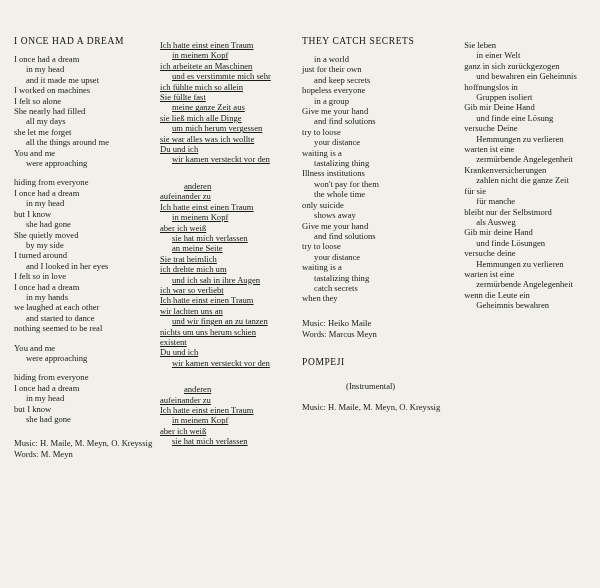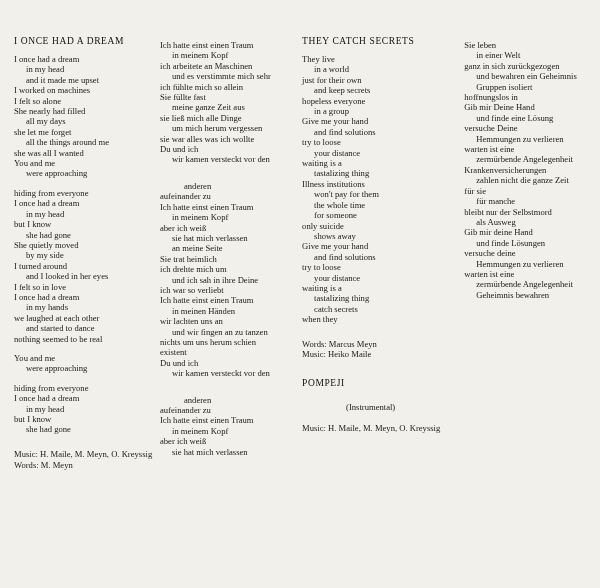--- a/index.html
+++ b/index.html
@@ -27,21 +27,21 @@
     top: 36px;
     left: 14px;
     right: 10px;
     display: flex;
     gap: 8px;
   }
   .col {
     box-sizing: border-box;
   }
   .col-1 { width: 138px; }
-  .col-2 { width: 160px; }
+  .col-2 { width: 160px; text-decoration: underline; }
   .col-3 { width: 142px; }
   .col-4 { width: 150px; margin-left: 16px; }
 
   .song-title {
     font-size: 9.5px;
     letter-spacing: 0.6px;
     font-weight: normal;
     margin: 0 0 8px 0;
     color: #111;
   }
@@ -75,21 +75,20 @@
       <div class="block">
         <div class="line">I once had a dream</div>
         <div class="line indent1">in my head</div>
         <div class="line indent1">and it made me upset</div>
         <div class="line">I worked on machines</div>
         <div class="line">I felt so alone</div>
         <div class="line">She nearly had filled</div>
         <div class="line indent1">all my days</div>
         <div class="line">she let me forget</div>
         <div class="line indent1">all the things around me</div>
-        <div class="line">she was all I wanted</div>
         <div class="line">You and me</div>
         <div class="line indent1">were approaching</div>
         <div class="spacer"></div>
         <div class="line">hiding from everyone</div>
         <div class="line">I once had a dream</div>
         <div class="line indent1">in my head</div>
         <div class="line">but I know</div>
         <div class="line indent1">she had gone</div>
         <div class="line">She quietly moved</div>
         <div class="line indent1">by my side</div>
@@ -134,105 +133,103 @@
         <div class="line indent1">wir kamen versteckt vor den</div>
         <div class="line indent2">anderen</div>
         <div class="line">aufeinander zu</div>
         <div class="line">Ich hatte einst einen Traum</div>
         <div class="line indent1">in meinem Kopf</div>
         <div class="line">aber ich weiß</div>
         <div class="line indent1">sie hat mich verlassen</div>
         <div class="line indent1">an meine Seite</div>
         <div class="line">Sie trat heimlich</div>
         <div class="line">ich drehte mich um</div>
-        <div class="line indent1">und ich sah in ihre Deine</div>
+        <div class="line indent1">und ich sah in ihre Augen</div>
         <div class="line">ich war so verliebt</div>
         <div class="line">Ich hatte einst einen Traum</div>
-        <div class="line indent1">in meinen Händen</div>
         <div class="line">wir lachten uns an</div>
         <div class="line indent1">und wir fingen an zu tanzen</div>
         <div class="line">nichts um uns herum schien</div>
         <div class="line">existent</div>
         <div class="line">Du und ich</div>
         <div class="line indent1">wir kamen versteckt vor den</div>
         <div class="line indent2">anderen</div>
         <div class="line">aufeinander zu</div>
         <div class="line">Ich hatte einst einen Traum</div>
         <div class="line indent1">in meinem Kopf</div>
         <div class="line">aber ich weiß</div>
         <div class="line indent1">sie hat mich verlassen</div>
       </div>
     </div>
 
     <div class="col col-3">
       <div class="song-title">THEY CATCH SECRETS</div>
       <div class="block">
-        <div class="line">They live</div>
         <div class="line indent1">in a world</div>
         <div class="line">just for their own</div>
         <div class="line indent1">and keep secrets</div>
         <div class="line">hopeless everyone</div>
         <div class="line indent1">in a group</div>
         <div class="line">Give me your hand</div>
         <div class="line indent1">and find solutions</div>
         <div class="line">try to loose</div>
         <div class="line indent1">your distance</div>
         <div class="line">waiting is a</div>
         <div class="line indent1">tastalizing thing</div>
         <div class="line">Illness institutions</div>
         <div class="line indent1">won't pay for them</div>
         <div class="line indent1">the whole time</div>
-        <div class="line indent1">for someone</div>
         <div class="line">only suicide</div>
         <div class="line indent1">shows away</div>
         <div class="line">Give me your hand</div>
         <div class="line indent1">and find solutions</div>
         <div class="line">try to loose</div>
         <div class="line indent1">your distance</div>
         <div class="line">waiting is a</div>
         <div class="line indent1">tastalizing thing</div>
         <div class="line indent1">catch secrets</div>
         <div class="line">when they</div>
       </div>
       <div class="credits">
+        <div class="line">Music: Heiko Maile</div>
         <div class="line">Words: Marcus Meyn</div>
-        <div class="line">Music: Heiko Maile</div>
       </div>
       <div style="height:18px"></div>
       <div class="song-title">POMPEJI</div>
       <div style="height:6px"></div>
       <div class="instr">(Instrumental)</div>
       <div class="line">Music: H. Maile, M. Meyn, O. Kreyssig</div>
     </div>
 
     <div class="col col-4">
       <div class="title-gap"></div>
       <div class="block">
         <div class="line">Sie leben</div>
         <div class="line indent1">in einer Welt</div>
         <div class="line">ganz in sich zurückgezogen</div>
         <div class="line indent1">und bewahren ein Geheimnis</div>
+        <div class="line">hoffnungslos in</div>
         <div class="line indent1">Gruppen isoliert</div>
-        <div class="line">hoffnungslos in</div>
         <div class="line">Gib mir Deine Hand</div>
         <div class="line indent1">und finde eine Lösung</div>
         <div class="line">versuche Deine</div>
         <div class="line indent1">Hemmungen zu verlieren</div>
         <div class="line">warten ist eine</div>
         <div class="line indent1">zermürbende Angelegenheit</div>
         <div class="line">Krankenversicherungen</div>
         <div class="line indent1">zahlen nicht die ganze Zeit</div>
         <div class="line">für sie</div>
         <div class="line indent1">für manche</div>
         <div class="line">bleibt nur der Selbstmord</div>
         <div class="line indent1">als Ausweg</div>
         <div class="line">Gib mir deine Hand</div>
         <div class="line indent1">und finde Lösungen</div>
         <div class="line">versuche deine</div>
         <div class="line indent1">Hemmungen zu verlieren</div>
         <div class="line">warten ist eine</div>
         <div class="line indent1">zermürbende Angelegenheit</div>
+        <div class="line">wenn die Leute ein</div>
         <div class="line indent1">Geheimnis bewahren</div>
       </div>
     </div>
 
   </div>
 </div>
 
 </body></html>

